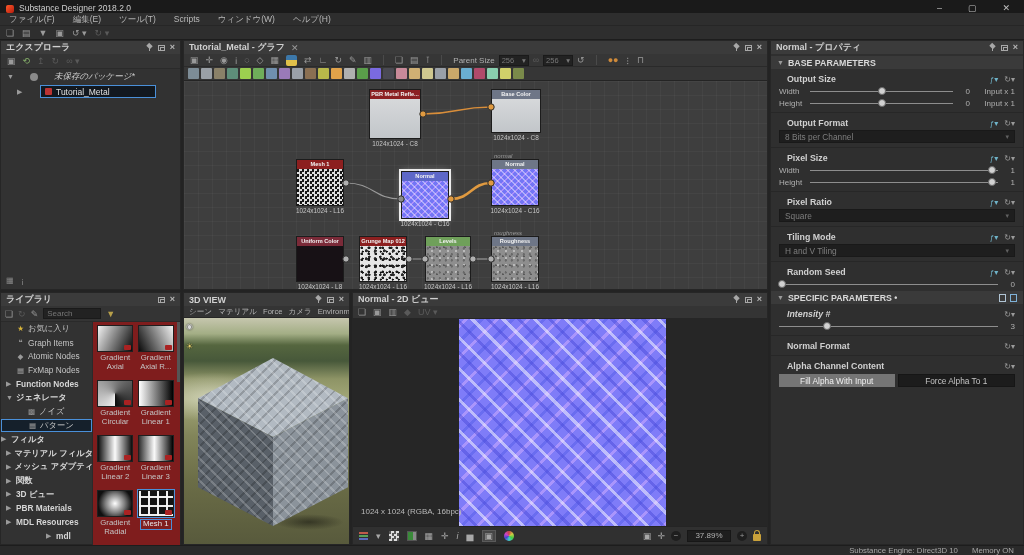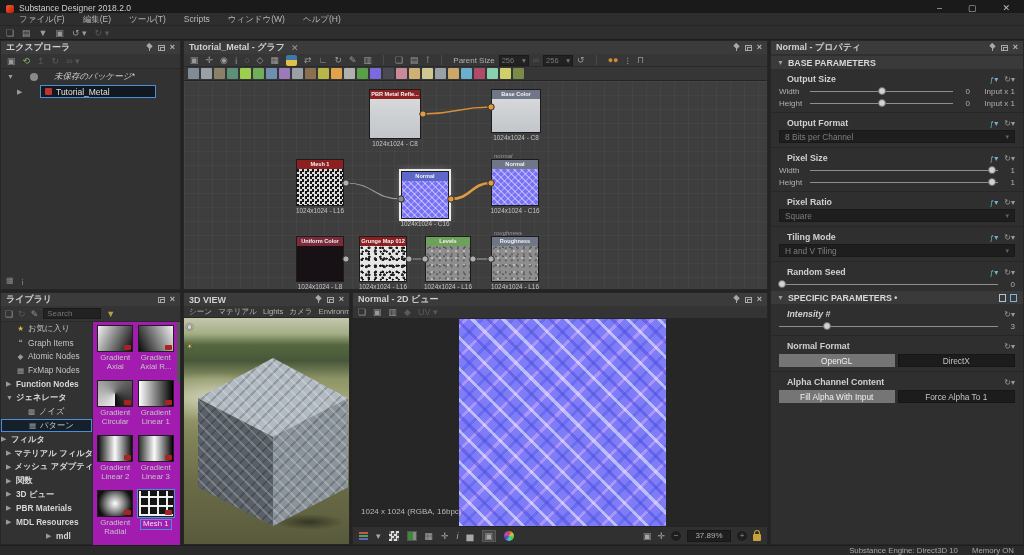--- a/index.html
+++ b/index.html
@@ -7,21 +7,21 @@
     font-family:"Liberation Sans", sans-serif; -webkit-font-smoothing:antialiased; }
   #app { position:relative; width:1024px; height:555px; background:#232323; color:#c8c8c8; font-size:9px; }
 
   
   #titlebar { position:absolute; left:0; top:0; width:1024px; height:13px; background:#1a1a1a;
     display:flex; align-items:flex-end; padding:0 6px; color:#cfcfcf; font-size:8.5px; }
   #app-icon { width:8px; height:8px; border-radius:2px; background:linear-gradient(135deg,#ff5a2a,#b81c0e); margin-right:5px; }
   #win-controls { margin-left:auto; display:flex; gap:26px; padding-right:8px; color:#c0c0c0; font-size:9px; }
   #win-controls span { cursor:default; }
   #menubar { position:absolute; left:0; top:13px; width:1024px; height:13px; background:#2e2e2e;
-    display:flex; align-items:center; padding-left:10px; border-bottom:1px solid #262626;}
+    display:flex; align-items:center; padding-left:0; border-bottom:1px solid #262626;}
   .menu-item { padding:0 9px; color:#b8b8b8; font-size:8.5px; line-height:13px; }
   #quickbar { position:absolute; left:0; top:26px; width:1024px; height:14px; background:#2e2e2e;
     display:flex; align-items:center; gap:8px; padding-left:6px; border-bottom:1px solid #1d1d1d; }
   .qicon { color:#9a9a9a; font-size:9px; }
   .qicon.dim { color:#5a5a5a; }
 
   
   .panel { position:absolute; background:#323232; border:1px solid #262626; }
   .phead { height:13px; background:#3b3b3b; display:flex; align-items:center; padding:0 5px;
     font-size:9px; font-weight:bold; color:#d0d0d0; }
@@ -50,21 +50,21 @@
   #library { left:0; top:292px; width:181px; height:253px; }
   #lib-search-row { height:16px; display:flex; align-items:center; gap:5px; padding:0 4px; background:#343434; border-bottom:1px solid #2a2a2a; }
   #lib-search { width:58px; height:11px; background:#222; border:1px solid #1a1a1a; color:#9a9a9a; font-size:8px; padding:0 3px; }
   #lib-body { display:flex; height:224px; }
   #lib-tree { width:92px; border-right:1px solid #2a2a2a; overflow:hidden; }
   .lib-row { display:flex; align-items:center; gap:3px; height:13.8px; color:#c4c4c4; font-size:8.3px; white-space:nowrap; }
   .lib-row.bold .lib-lbl { font-weight:bold; color:#d6d6d6; }
   .lib-row.sel { border:1px solid #4a90d9; background:#15202b; }
   .lib-ic { width:9px; text-align:center; font-size:7.5px; color:#9a9a9a; }
   .lib-ic.star { color:#d8b53a; }
-  #lib-items { flex:1; background:#a21caf; display:grid; grid-template-columns:1fr 1fr; grid-auto-rows:55px; padding:3px 6px 0 4px; column-gap:4px; position:relative;}
+  #lib-items { flex:1; background:#7f1d1d; display:grid; grid-template-columns:1fr 1fr; grid-auto-rows:55px; padding:3px 6px 0 4px; column-gap:4px; position:relative;}
   .thumb-cell { display:flex; flex-direction:column; align-items:center; }
   .thumb { width:36px; height:27px; position:relative; border:1px solid #1f1f1f; }
   .thumb .badge { position:absolute; right:1px; bottom:1px; width:7px; height:5px; background:#a22; border-radius:1px; }
   .thumb-lbl { margin-top:2px; font-size:7.8px; color:#c4c4c4; text-align:center; line-height:1.15; }
   .thumb-cell.sel .thumb { outline:1px solid #4a90d9; }
   .thumb-cell.sel .thumb-lbl { border:1px solid #4a90d9; padding:0 2px; color:#e8e8e8; }
   .th-axial   { background:linear-gradient(115deg,#f2f2f2,#0a0a0a); }
   .th-axial-r { background:linear-gradient(245deg,#f2f2f2,#0a0a0a); }
   .th-circular{ background:conic-gradient(from 180deg,#f0f0f0,#0c0c0c); }
   .th-linear1 { background:linear-gradient(90deg,#fff,#000); }
@@ -574,21 +574,21 @@
       <span>3D VIEW</span>
       <div class="pctrl">
         <span class="ic-pin"></span>
         <span class="ic-float"></span>
         <span class="ic-close">×</span>
       </div>
     </div>
     <div id="v3menu">
         <span class="v3m">シーン</span>
         <span class="v3m">マテリアル</span>
-        <span class="v3m">Lights</span>
+        <span class="v3m">Force</span>
         <span class="v3m">カメラ</span>
         <span class="v3m">Environment</span>
       </div>
     <div id="viewport3d">
       <div id="flowers"></div>
       <div id="cube-shadow"></div>
       <div id="rock"></div>
       <div id="cube">
         <div class="face top"></div>
         <div class="face left"></div>
@@ -792,24 +792,20 @@
       <span class="sval">3</span>
     </div>
     <div class="sep"></div>
 
     <div class="plabel-row prow">
       <span class="plabel">Normal Format</span>
       <span class="picons">
         <span class="rst-ic">↻▾</span>
       </span>
     </div>
-    <div class="btn-row">
-      <span class="pbtn on">OpenGL</span>
-      <span class="pbtn off">DirectX</span>
-    </div>
     <div class="sep"></div>
 
     <div class="plabel-row prow">
       <span class="plabel">Alpha Channel Content</span>
       <span class="picons">
         <span class="rst-ic">↻▾</span>
       </span>
     </div>
     <div class="btn-row">
       <span class="pbtn on">Fill Alpha With Input</span>

